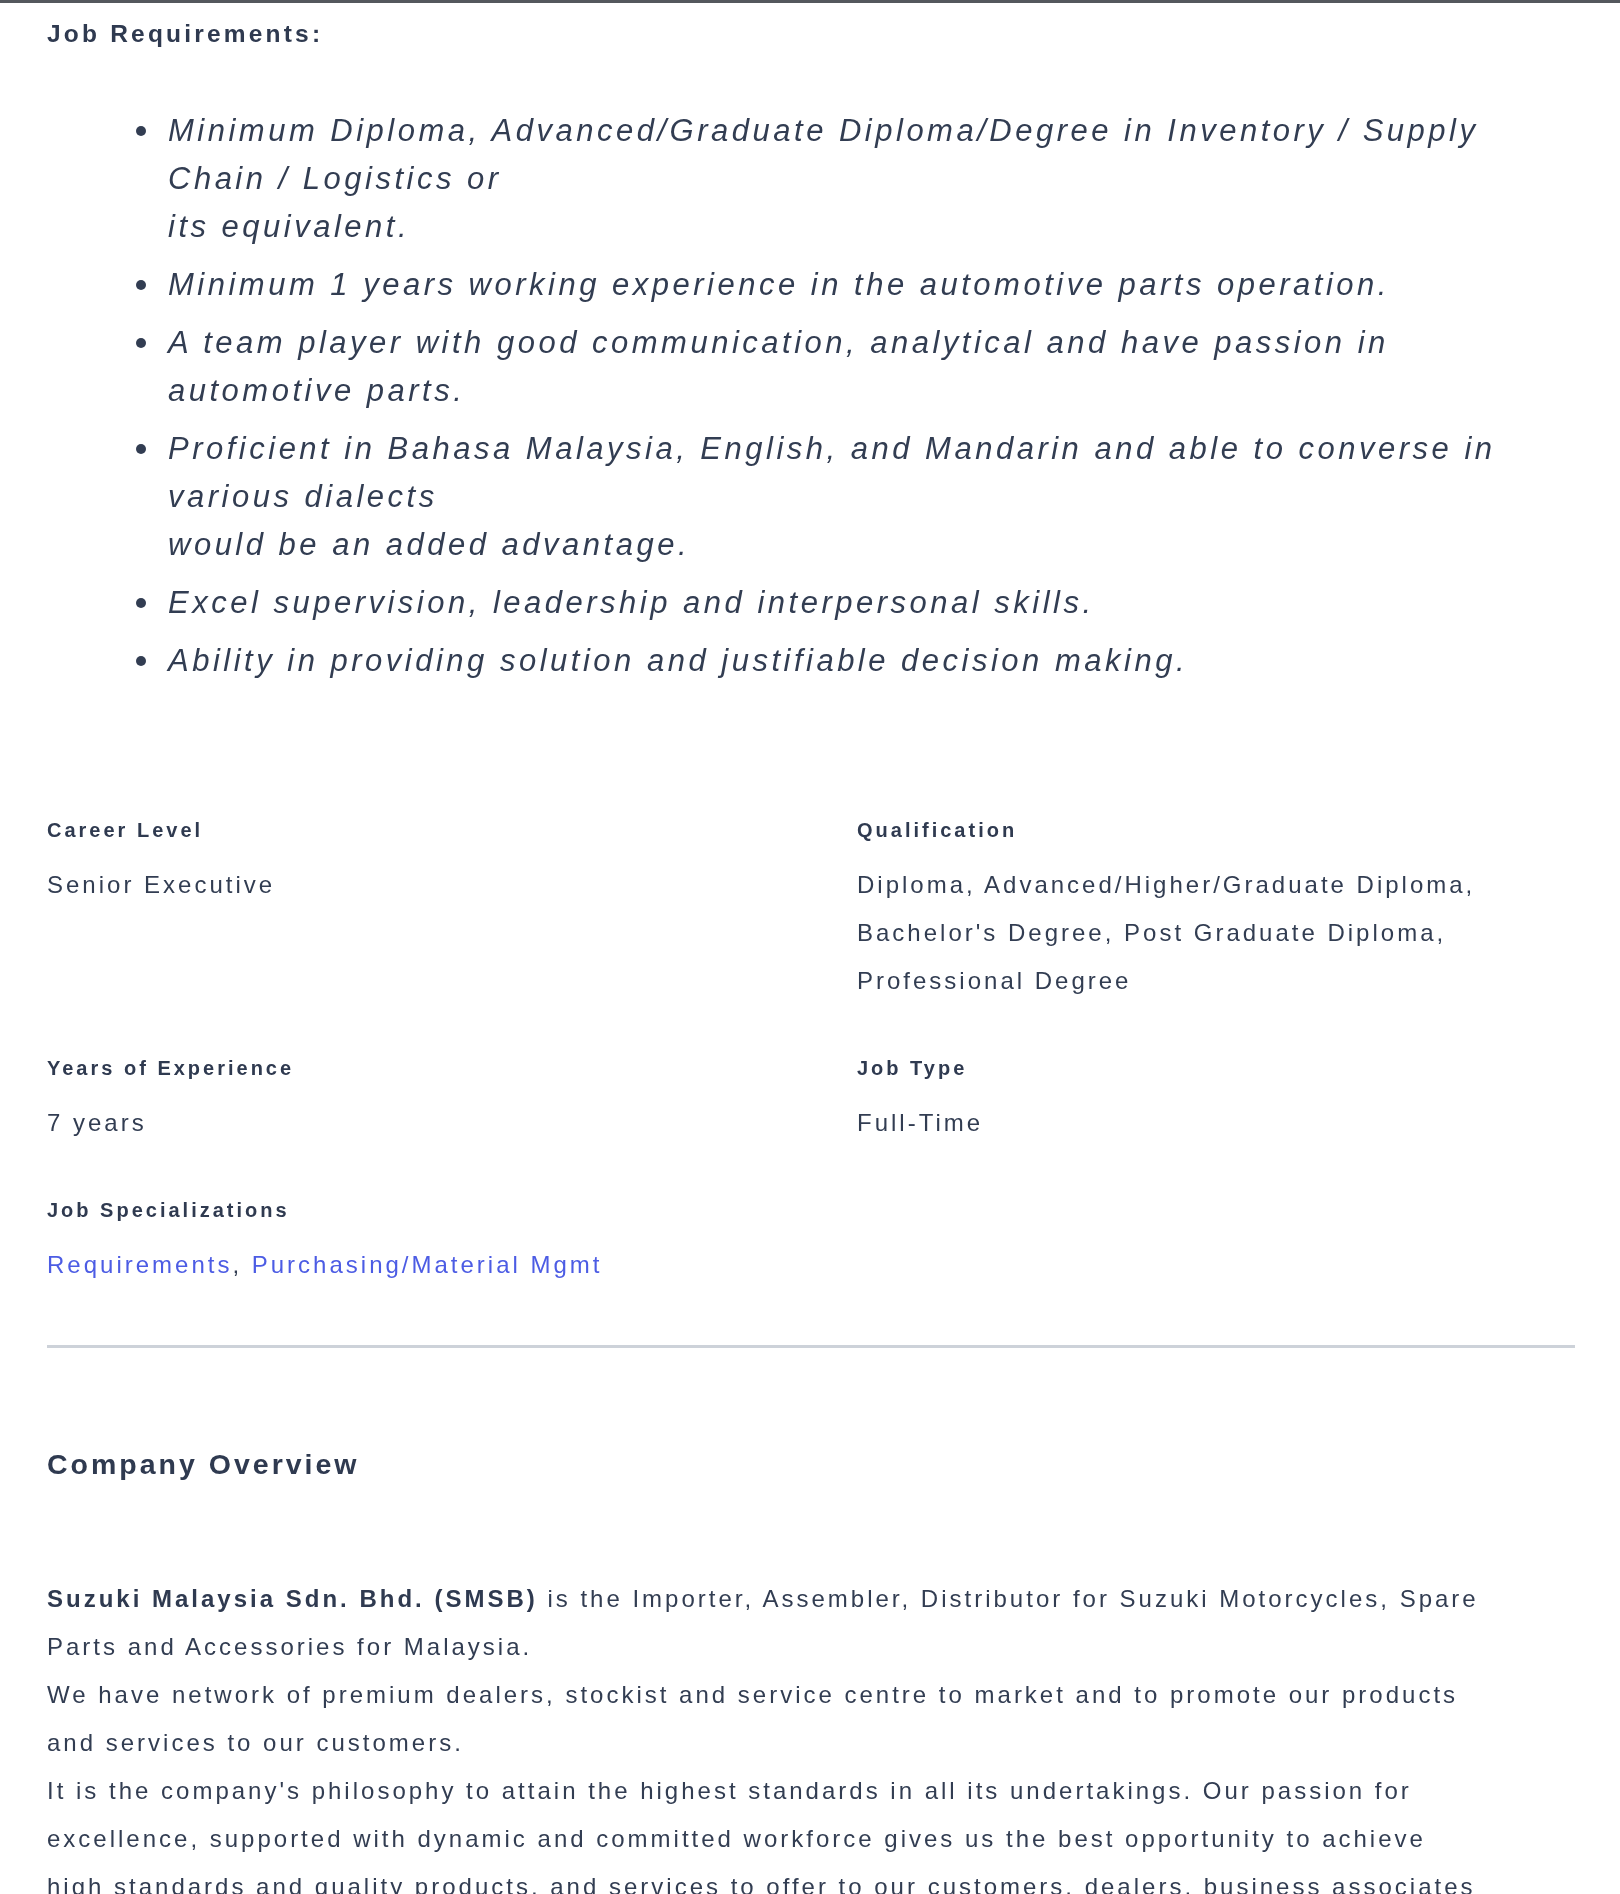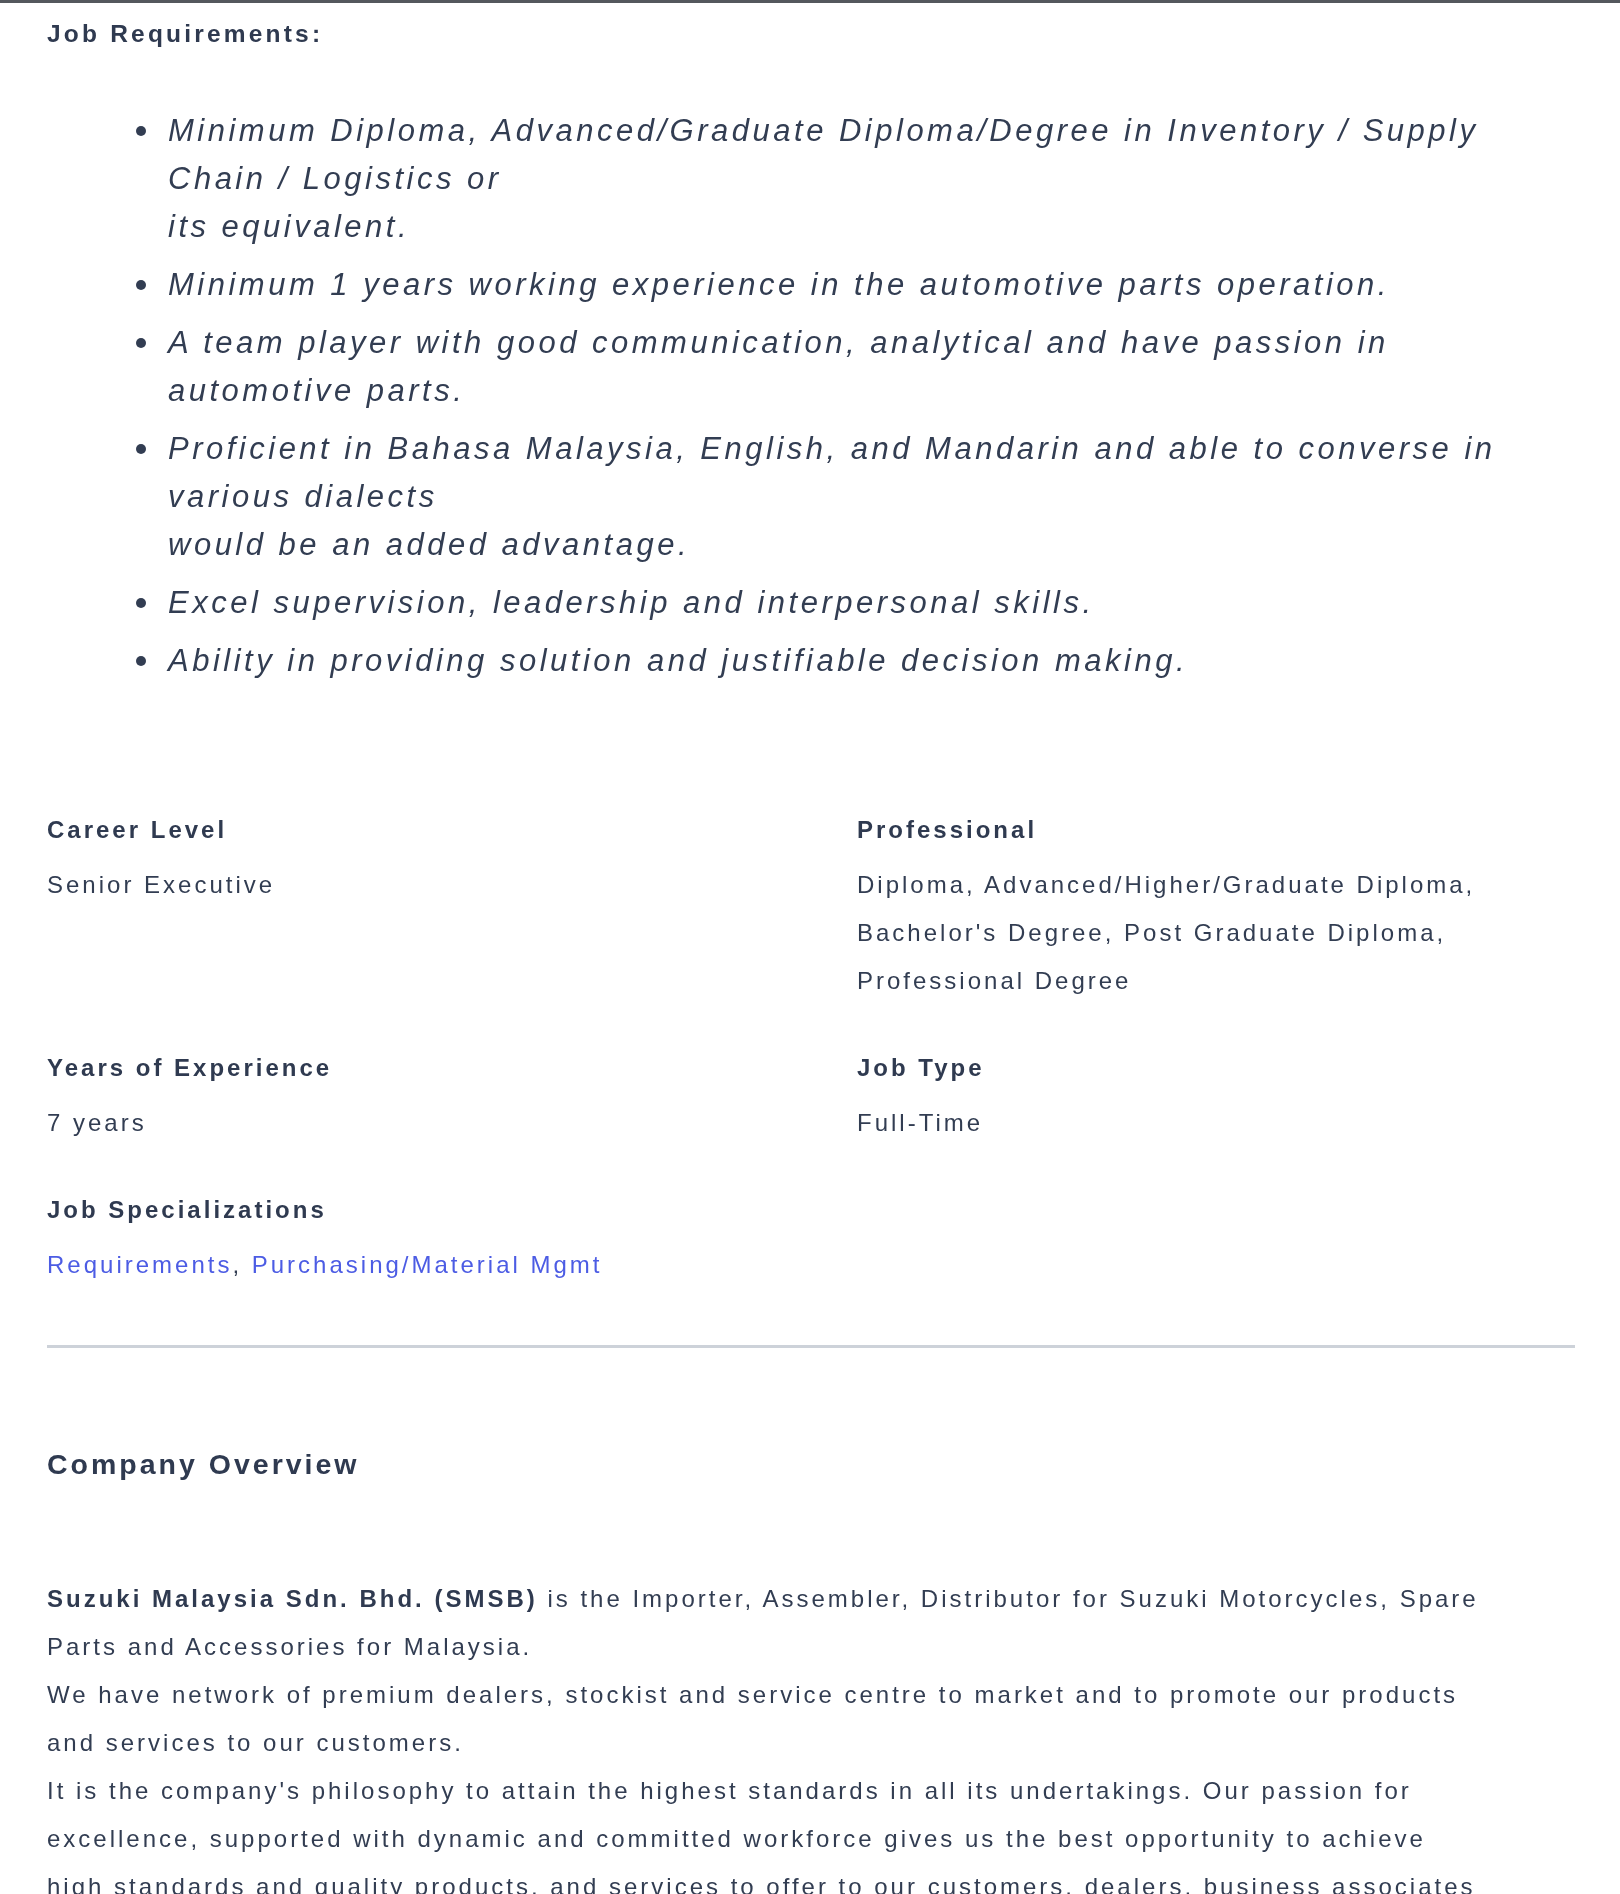--- a/index.html
+++ b/index.html
@@ -67,21 +67,21 @@
   }
   .ai-section { margin-top: 130px; }
   .ai-grid {
     margin-top: 45px;
     display: grid;
     grid-template-columns: 810px 1fr;
     row-gap: 48px;
   }
   .field-label {
     margin: 0 0 16px 0;
-    font-size: 24px;
+    font-size: 20px;
     font-weight: bold;
     letter-spacing: 3px;
     line-height: 30px;
     color: #2f3a50;
   }
   .field-value {
     font-size: 24px;
     line-height: 48px;
     letter-spacing: 3px;
     white-space: pre-line;
@@ -135,21 +135,21 @@
       </ul>
   </section>
 
   <section class="ai-section">
     <div class="ai-grid">
       <div class="field">
         <div class="field-label">Career Level</div>
         <div class="field-value">Senior Executive</div>
       </div>
       <div class="field">
-        <div class="field-label">Professional</div>
+        <div class="field-label">Qualification</div>
         <div class="field-value">Diploma, Advanced/Higher/Graduate Diploma,
 Bachelor's Degree, Post Graduate Diploma,
 Professional Degree</div>
       </div>
       <div class="field">
         <div class="field-label">Years of Experience</div>
         <div class="field-value">7 years</div>
       </div>
       <div class="field">
         <div class="field-label">Job Type</div>

